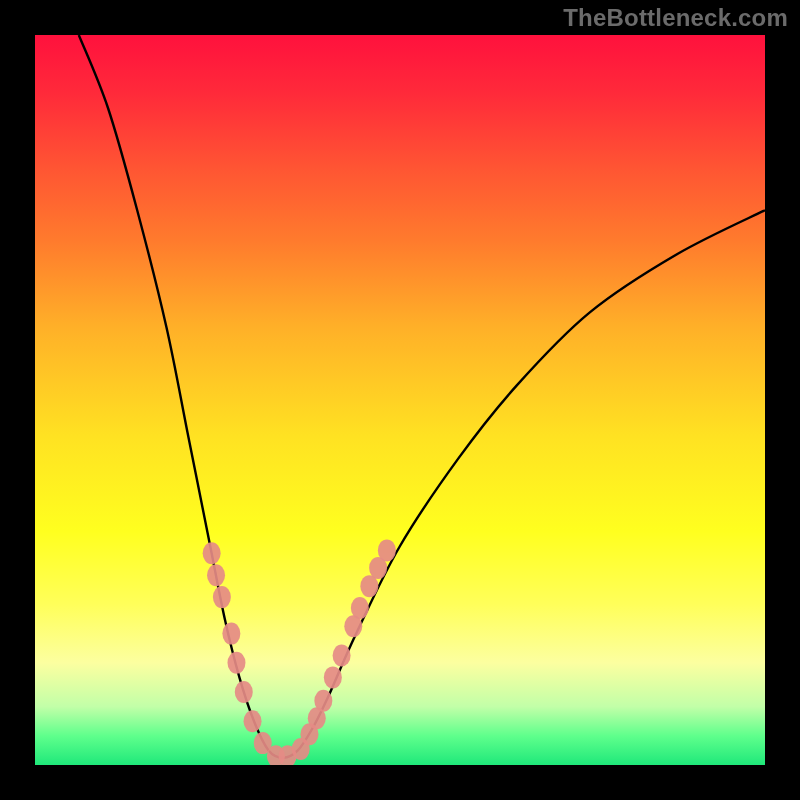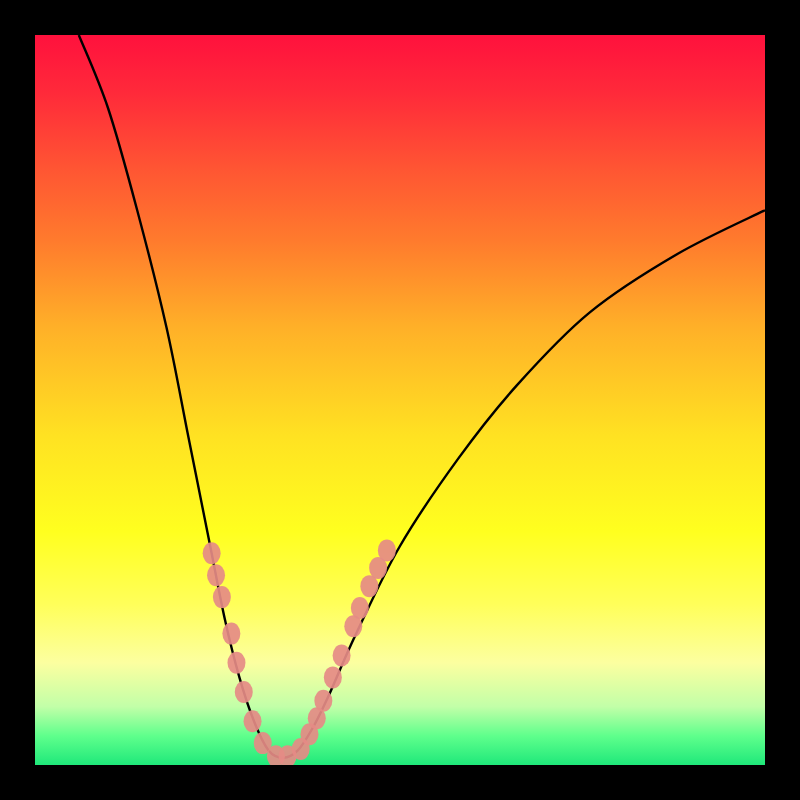--- a/index.html
+++ b/index.html
@@ -89,13 +89,14 @@
           <ellipse cx="297.84" cy="642.4" rx="9" ry="11" class="marker"></ellipse>
           <ellipse cx="306.59999999999997" cy="620.5" rx="9" ry="11" class="marker"></ellipse>
           <ellipse cx="318.28" cy="591.3" rx="9" ry="11" class="marker"></ellipse>
           <ellipse cx="324.85" cy="573.05" rx="9" ry="11" class="marker"></ellipse>
           <ellipse cx="334.34" cy="551.15" rx="9" ry="11" class="marker"></ellipse>
           <ellipse cx="343.09999999999997" cy="532.9" rx="9" ry="11" class="marker"></ellipse>
           <ellipse cx="351.86" cy="515.38" rx="9" ry="11" class="marker"></ellipse>
         </g>
     </svg>
   </div>
+  <div class="watermark">TheBottleneck.com</div>
 </div>
 
 </body></html>

